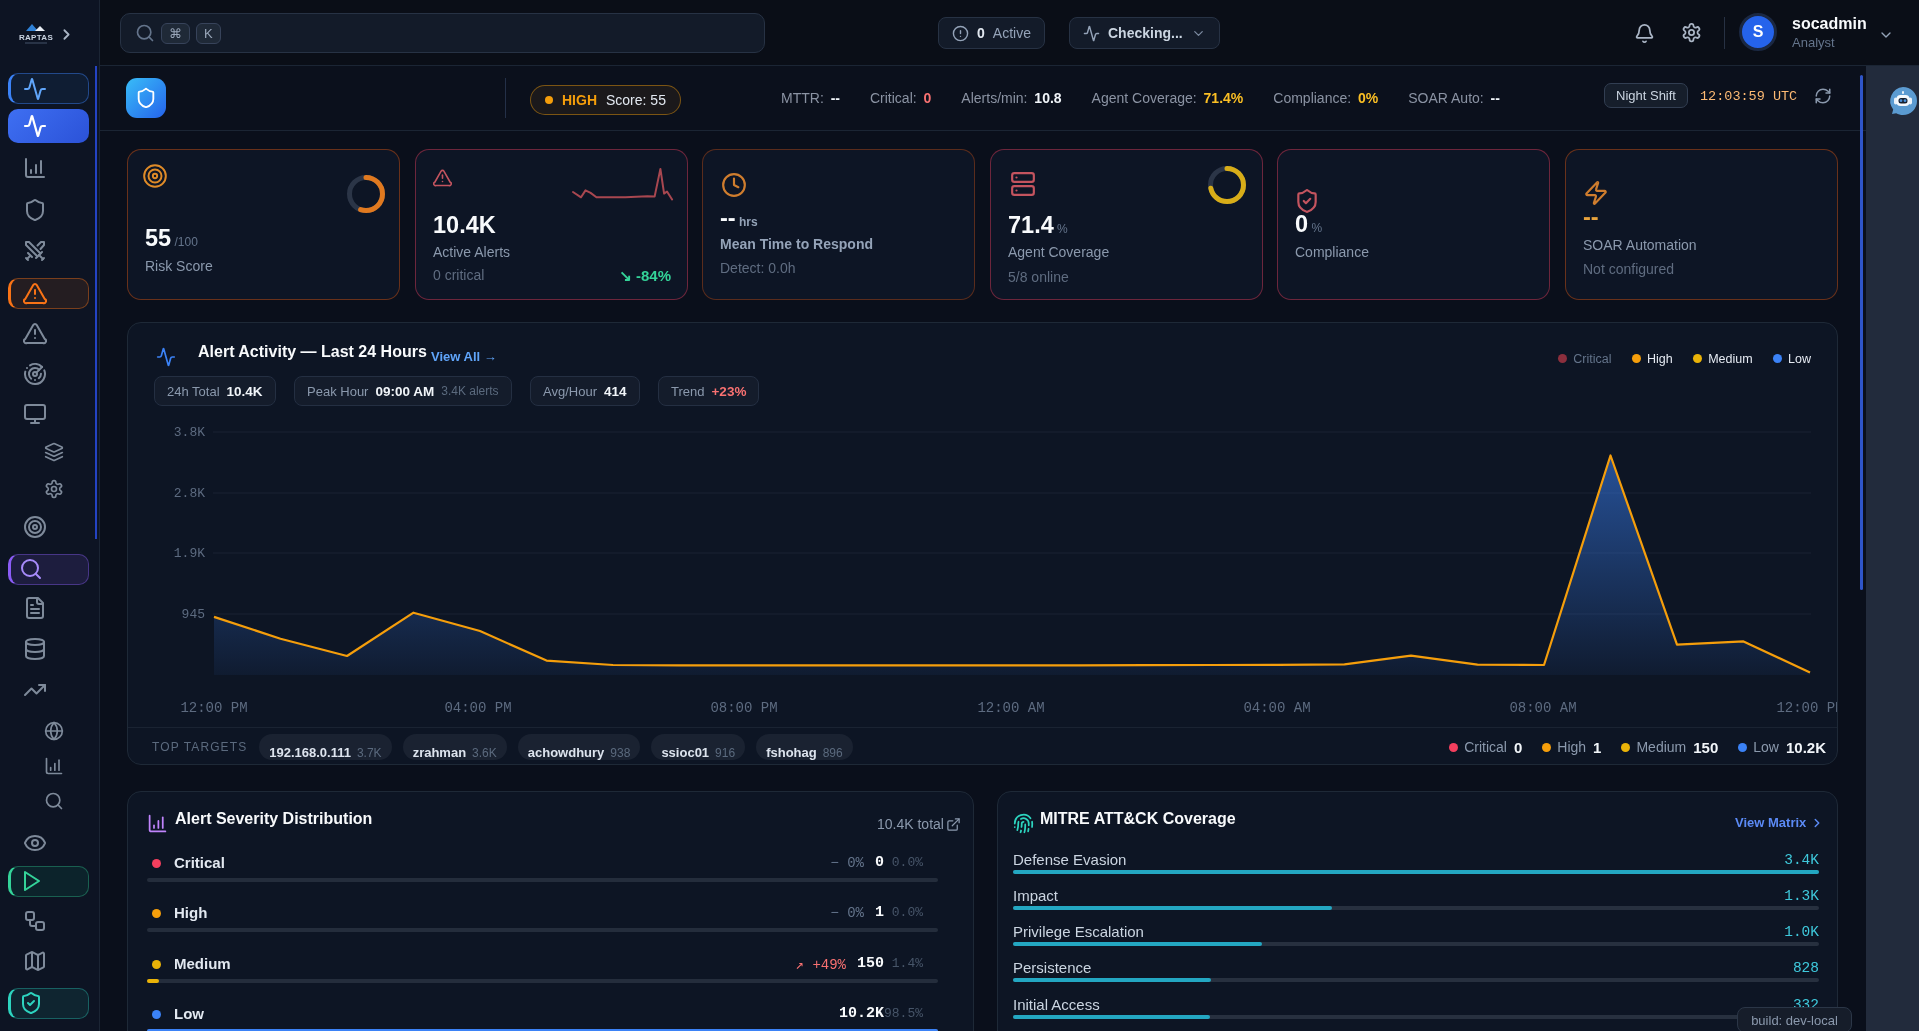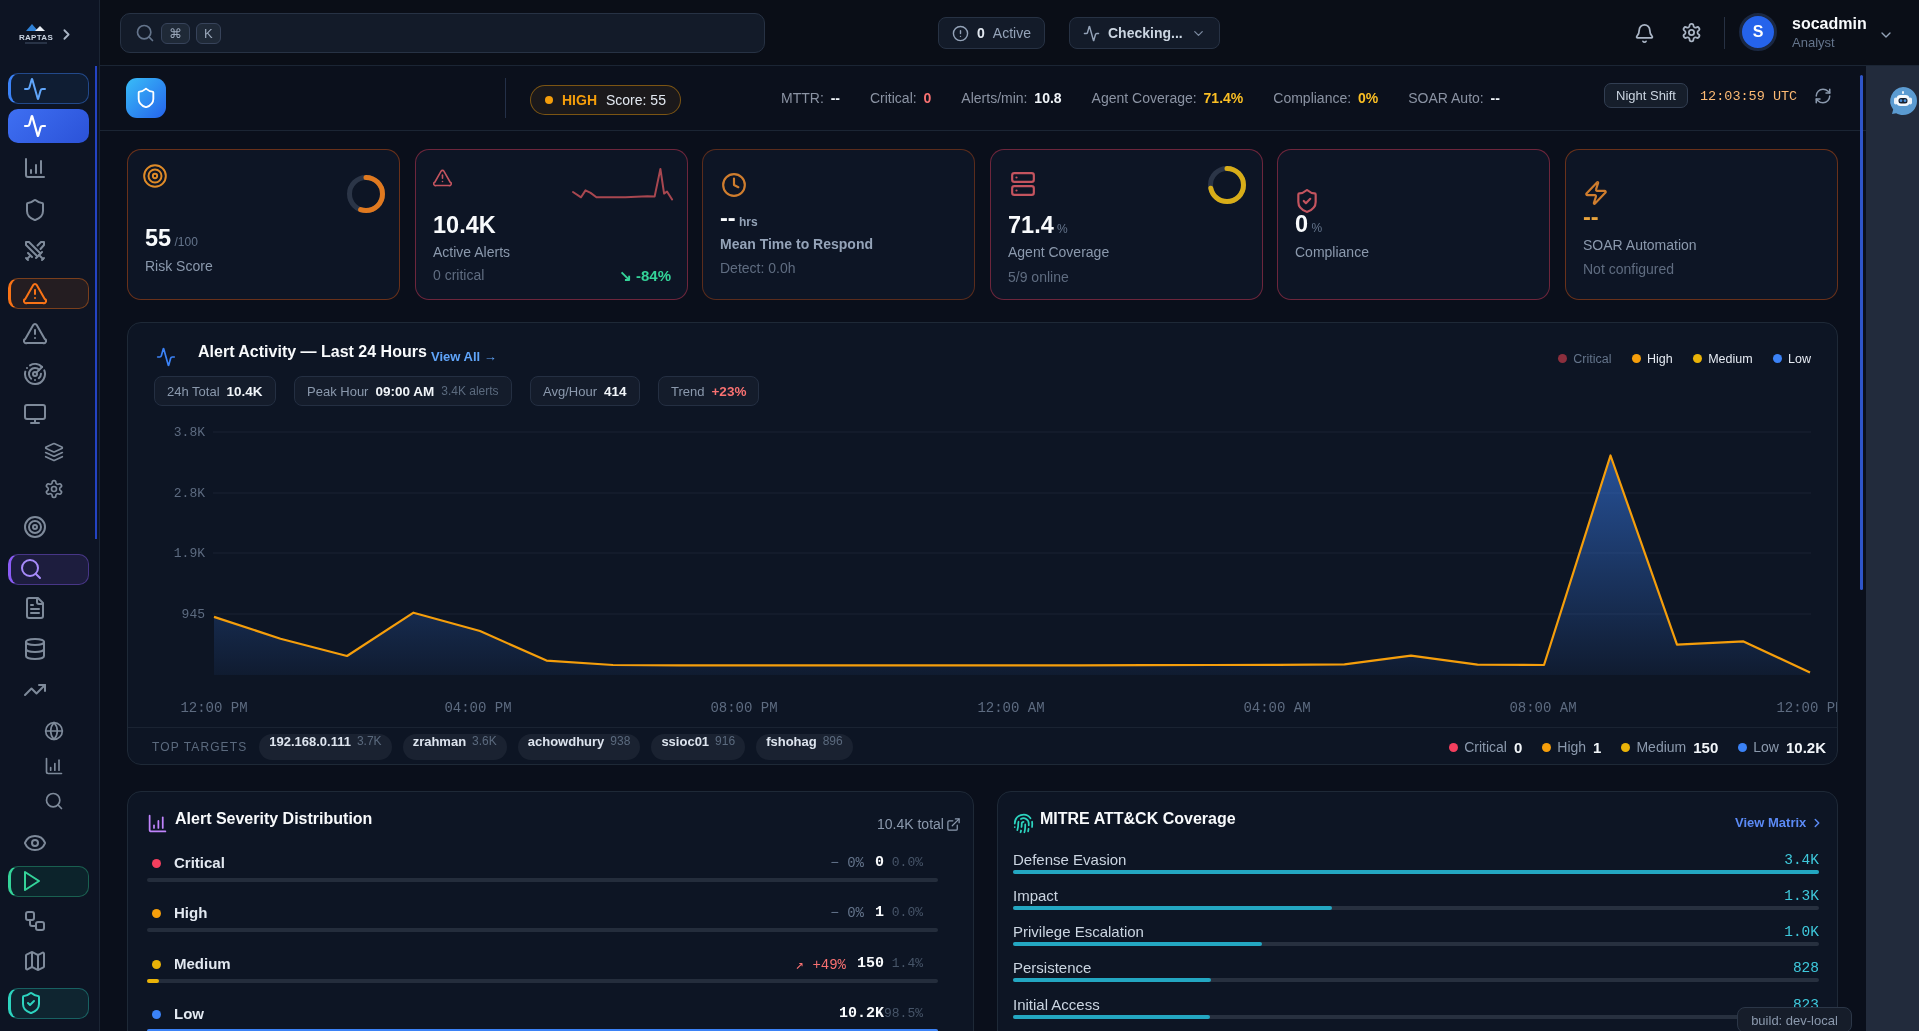--- a/index.html
+++ b/index.html
@@ -63,21 +63,21 @@
 .kpi .sub { position:absolute; left:17px; font-size:14px; color:#5f6c80; }
 #chartpanel { left:127px; top:322px; width:1711px; height:443px; background:#0d1524; border:1px solid #1e2937; border-radius:14px; overflow:hidden; }
 .li { display:inline-flex; align-items:center; margin-left:16px; }
 .li i { width:9px; height:9px; border-radius:50%; display:inline-block; margin-right:6px; }
 .li em { font-style:normal; font-size:12.5px; color:#e5eaf2; }
 .chip { display:inline-flex; align-items:center; height:30px; background:#141c2b; border:1px solid #242f42; border-radius:8px; padding:0 12px; margin-right:14px; font-size:13px; color:#8b99ad; gap:7px; white-space:nowrap; }
 .chip b { color:#f1f5f9; font-size:13.5px; }
 .chip .xs { color:#5b6a7e; font-size:12px; }
 #ttargets { display:flex; align-items:center; padding:0 13px 0 24px; }
 #ttargets .tt { font-size:12px; letter-spacing:1.1px; color:#5b6a7e; margin-right:12px; }
-.tchip { display:inline-flex; align-items:flex-start; height:26px; background:#1a2231; border-radius:13px; padding:0 10px; margin-right:11px; font-size:13px; font-weight:bold; color:#dde4ee; }
+.tchip { display:inline-flex; align-items:flex-end; height:26px; background:#1a2231; border-radius:13px; padding:0 10px; margin-right:11px; font-size:13px; font-weight:bold; color:#dde4ee; }
 .tchip span { color:#5b6a7e; font-weight:normal; font-size:12px; margin-left:6px; }
 #botlegend { margin-left:auto; display:flex; align-items:center; }
 #botlegend .li { margin-left:20px; }
 #botlegend .li em { color:#8b99ad; font-size:14px; }
 #botlegend .li b { color:#f1f5f9; font-size:15px; margin-left:7px; }
 #sevpanel { left:127px; top:791px; width:847px; height:260px; background:#0d1524; border:1px solid #1e2937; border-radius:14px; }
 #mitrepanel { left:997px; top:791px; width:841px; height:260px; background:#0d1524; border:1px solid #1e2937; border-radius:14px; }
 .ptitle { position:absolute; font-size:16px; font-weight:bold; color:#f8fafc; }
 .sevrow { position:absolute; left:19px; width:791px; height:30px; }
 .sevrow .dot { position:absolute; left:5px; top:5px; width:9px; height:9px; border-radius:50%; }
@@ -433,21 +433,21 @@
         <line x1="6" y1="6" x2="6.01" y2="6"></line>
         <line x1="6" y1="18" x2="6.01" y2="18"></line>
       </svg>
     </span>
   <svg class="abs" style="left:212px;top:11px;" width="48" height="48" viewBox="0 0 48 48" fill="none">
     <circle cx="24" cy="24" r="16.5" stroke="#2b3547" stroke-width="5"></circle>
     <circle cx="24" cy="24" r="16.5" stroke="#d8ad18" stroke-width="5" stroke-linecap="round" stroke-dasharray="74 103.7" transform="rotate(-90 24 24)"></circle>
   </svg>
   <div class="big" style="top:64px;">71.4<small> %</small></div>
   <div class="lab" style="top:94px;">Agent Coverage</div>
-  <div class="sub" style="top:119px;">5/9 online</div>
+  <div class="sub" style="top:119px;">5/8 online</div>
 </div>
 <div class="kpi" style="left:1277px;border:1px solid rgba(244,63,94,0.42);">
   <span class="icon" style="left:16px;top:38px;">
       <svg width="26" height="26" viewBox="0 0 24 24" fill="none" stroke="#c4545f" stroke-width="2" stroke-linecap="round" stroke-linejoin="round">
         <path d="M20 13c0 5-3.5 7.5-7.66 8.95a1 1 0 0 1-.67-.01C7.5 20.5 4 18 4 13V6a1 1 0 0 1 1-1c2 0 4.5-1.2 6.24-2.72a1 1 0 0 1 1.52 0C14.51 3.81 17 5 19 5a1 1 0 0 1 1 1z"></path>
         <path d="m9 12 2 2 4-4"></path>
       </svg>
     </span>
   <div class="big" style="top:63px;">0<small> %</small></div>
   <div class="lab" style="top:94px;">Compliance</div>
@@ -658,19 +658,19 @@
     </div>
     <div class="mrow" style="top:167px;">
       <span class="nm">Persistence</span>
       <span class="val mono">828</span>
       <div class="mbar">
         <i style="width:198px;"></i>
       </div>
     </div>
     <div class="mrow" style="top:204px;">
       <span class="nm">Initial Access</span>
-      <span class="val mono">823</span>
+      <span class="val mono">332</span>
       <div class="mbar">
         <i style="width:197px;"></i>
       </div>
     </div>
 </div>
 <div id="buildbadge" class="abs">build: dev-local</div>
 
 </body></html>

